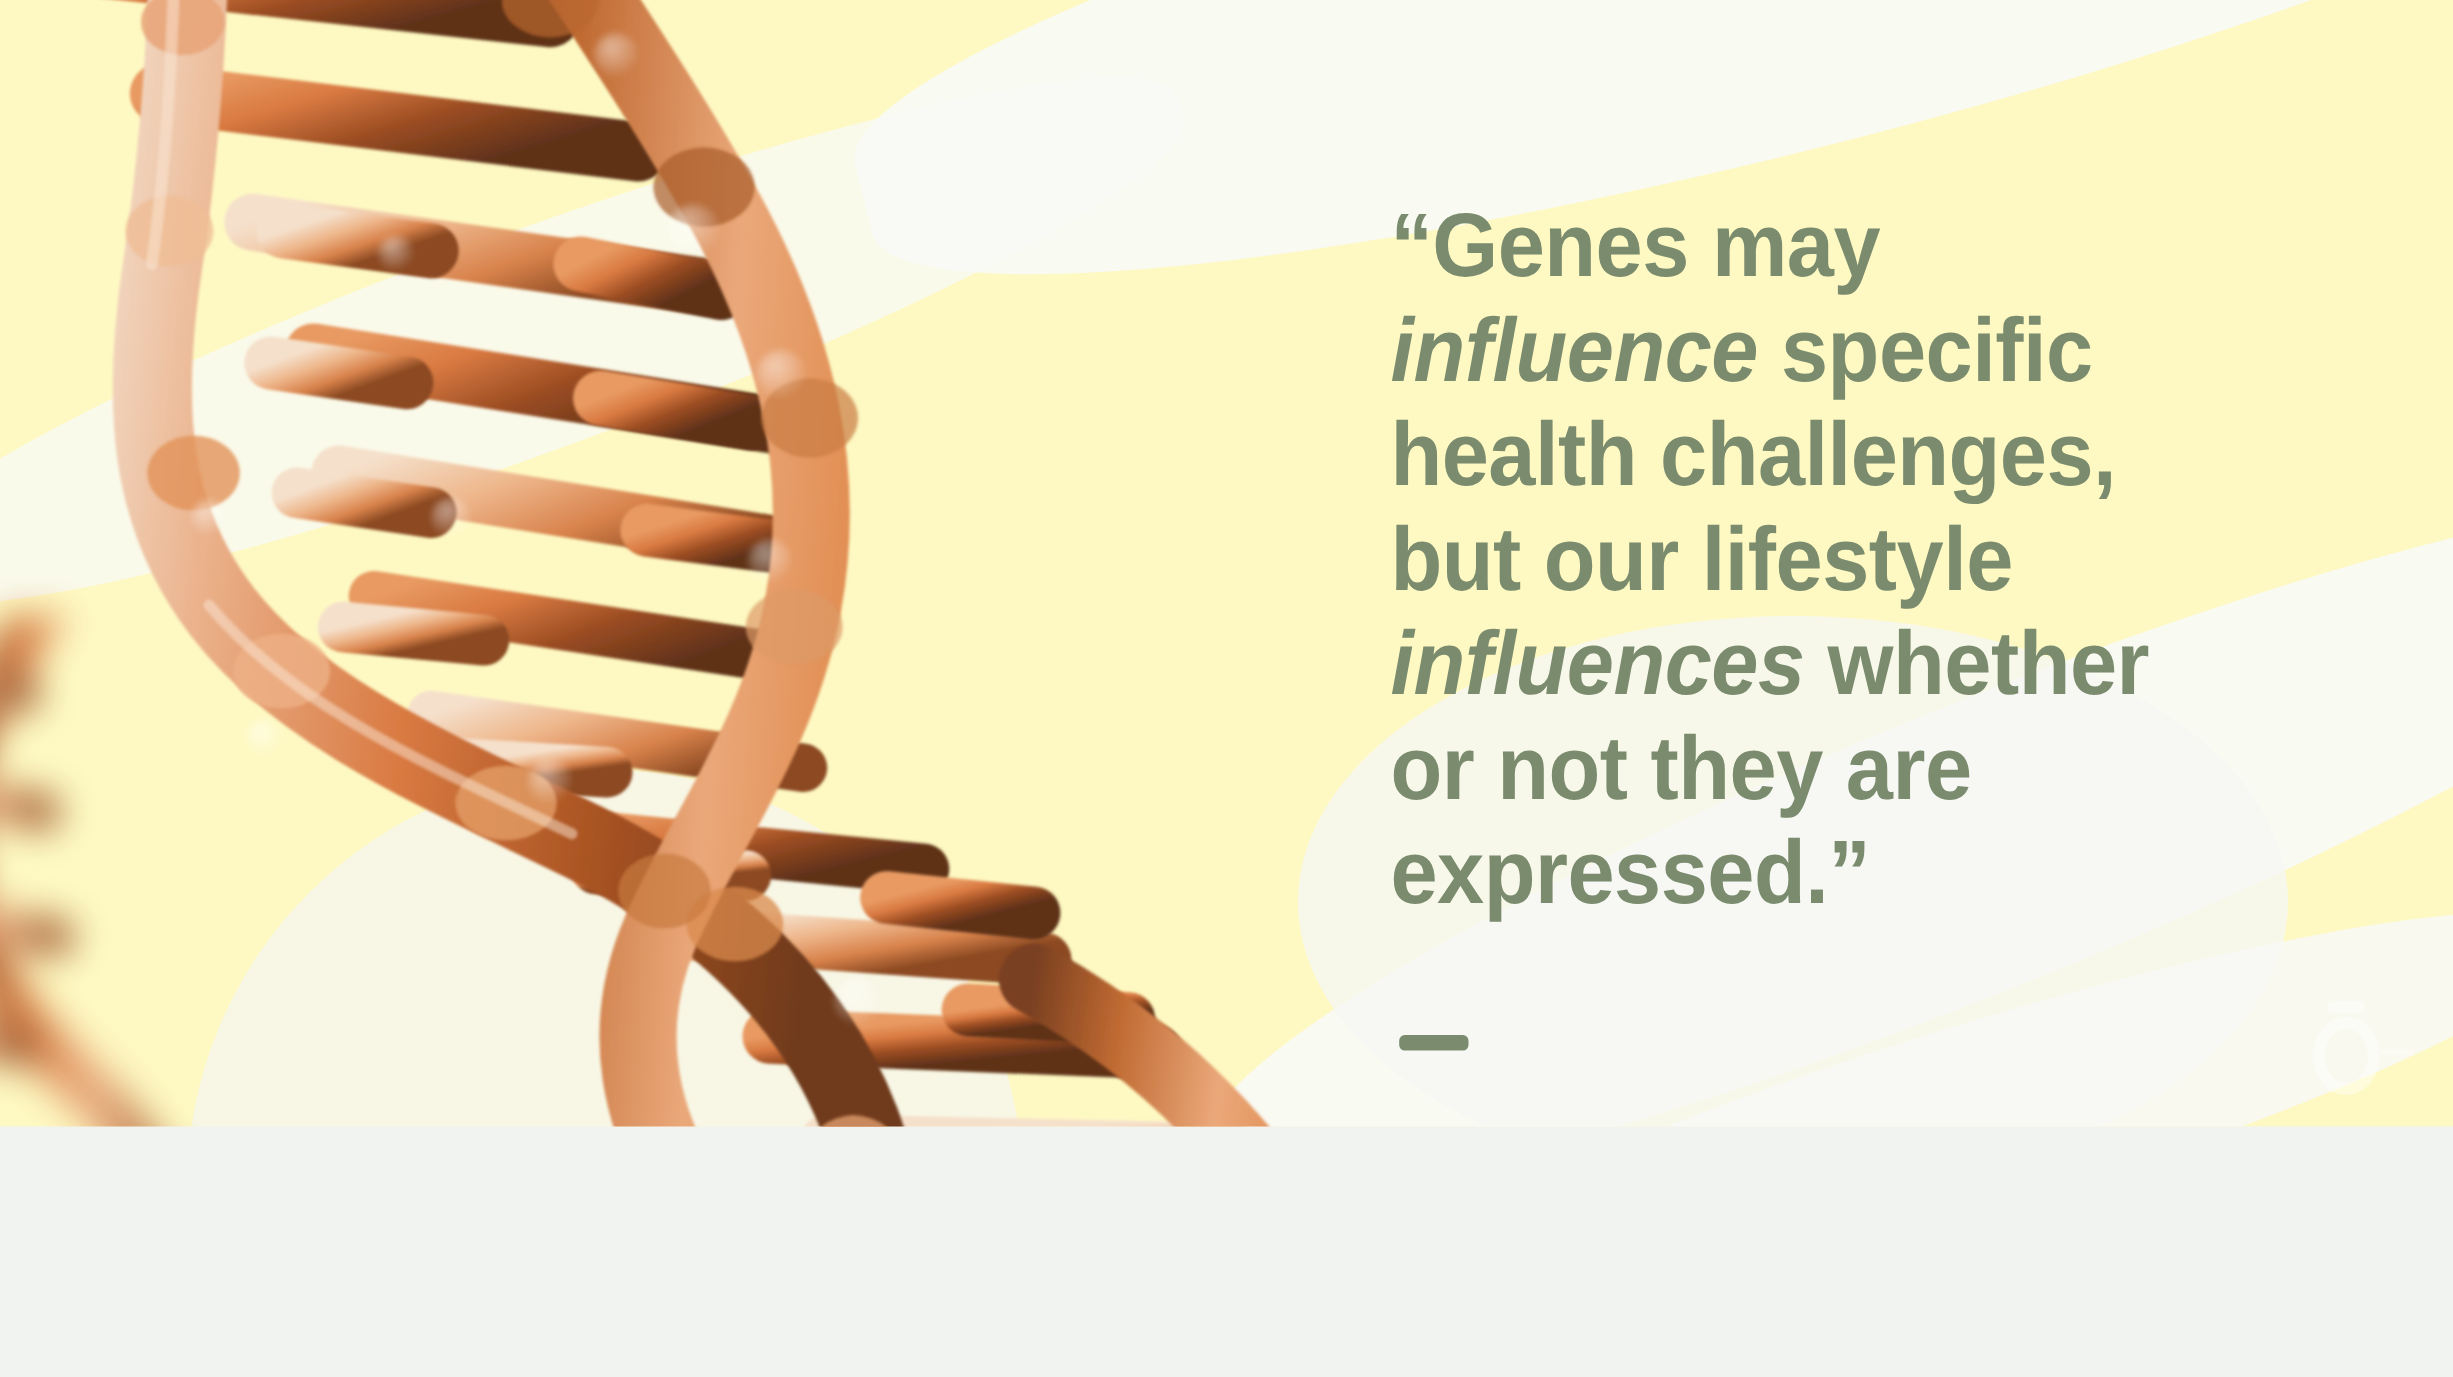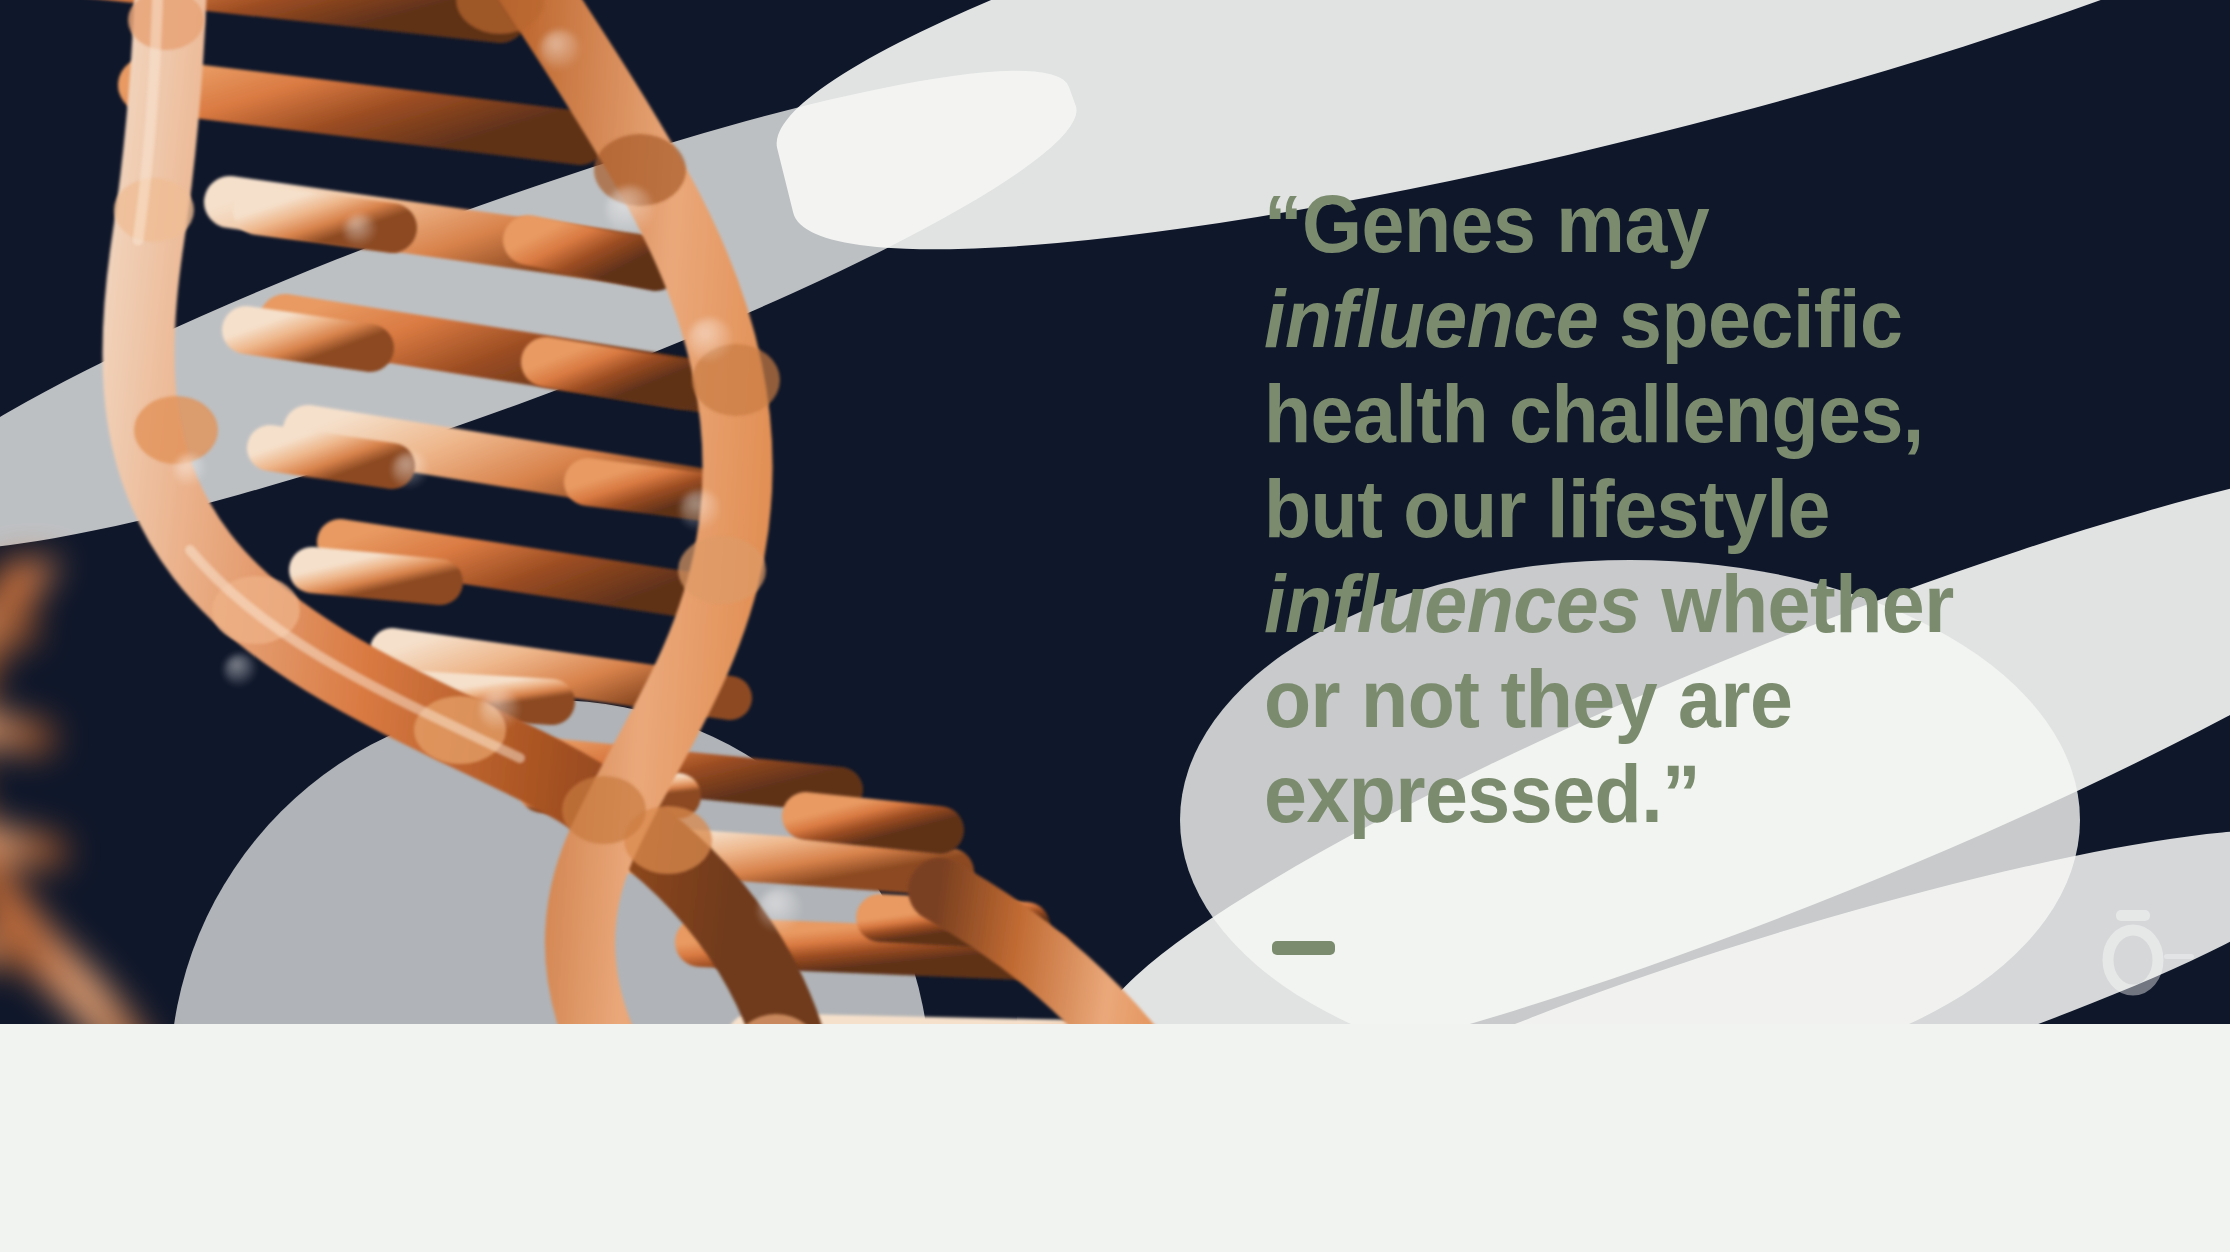--- a/index.html
+++ b/index.html
@@ -1,21 +1,21 @@
 <!DOCTYPE html>
 <html><head>
 <meta charset="utf-8">
 <style>
   html,body{margin:0;padding:0;}
   body{
     width:2230px;height:1252px;overflow:hidden;
     background:#f1f3f0;
     font-family:"Liberation Sans",sans-serif;
   }
-  #stage{position:relative;width:2230px;height:1024px;overflow:hidden;background:#0f172a;}
+  #stage{position:relative;width:2230px;height:1024px;overflow:hidden;background:#fef9c3;}
 
   
   .bg-layer{position:absolute;inset:0;overflow:hidden;}
   .swoosh{position:absolute;background:#f8f9f7;opacity:.9;}
   .sw1{width:1700px;height:330px;left:760px;top:-190px;transform:rotate(-14deg);
        border-radius:50%/40%;}
   .sw2{width:1500px;height:260px;left:1050px;top:640px;transform:rotate(-22deg);
        border-radius:50%/45%;}
   .sw3{width:1250px;height:200px;left:-140px;top:210px;transform:rotate(-20deg);
        border-radius:50%/45%;opacity:.75;}

